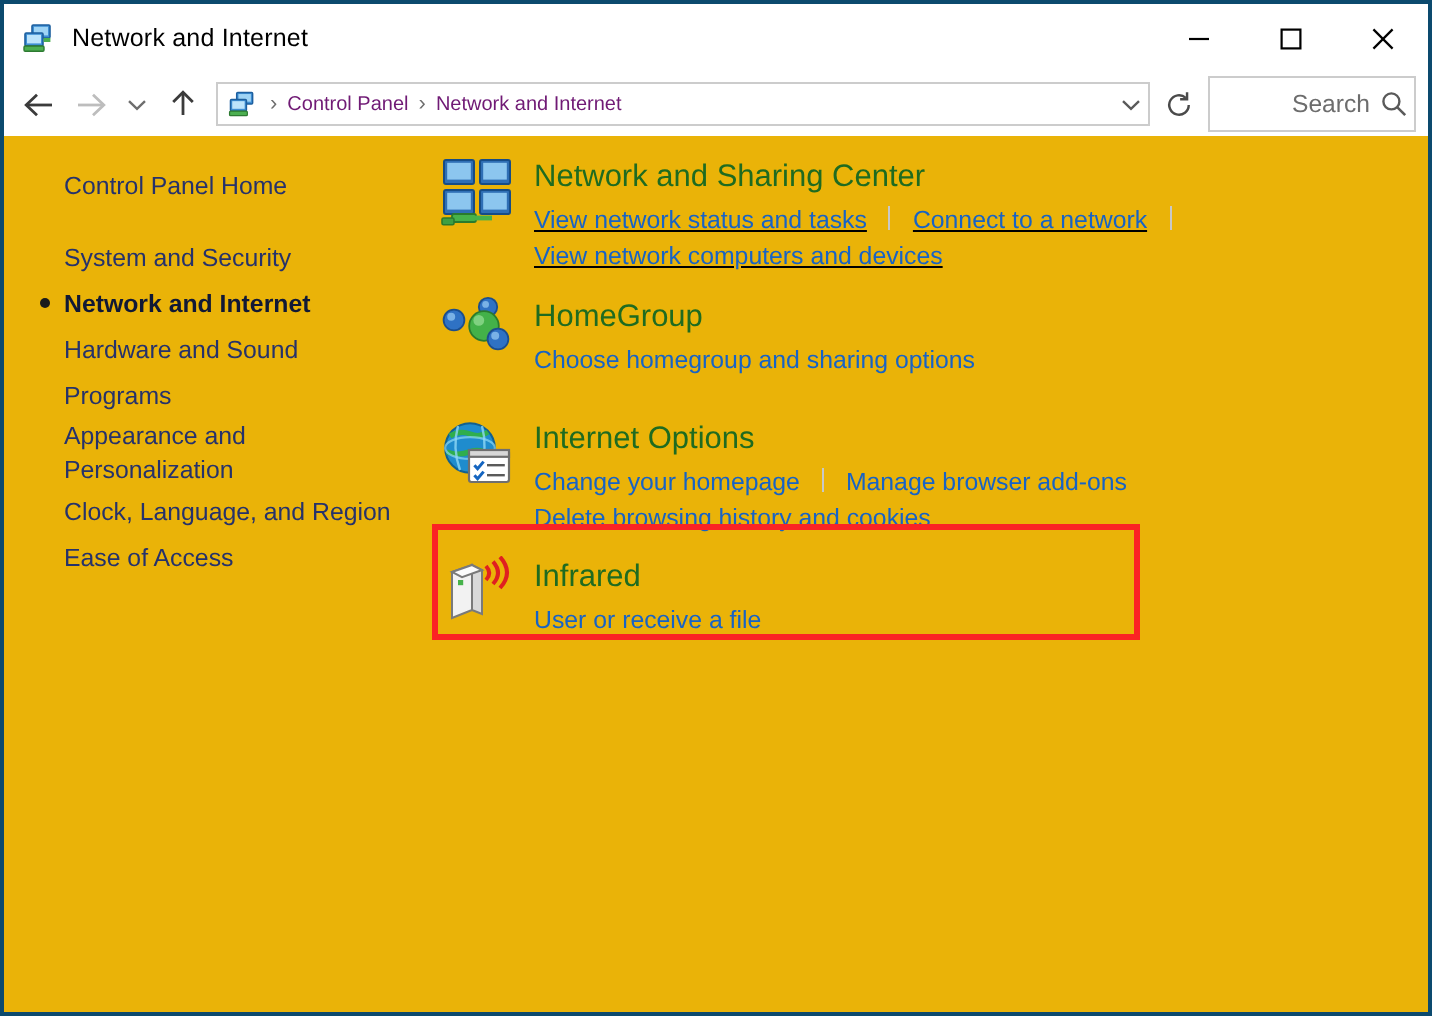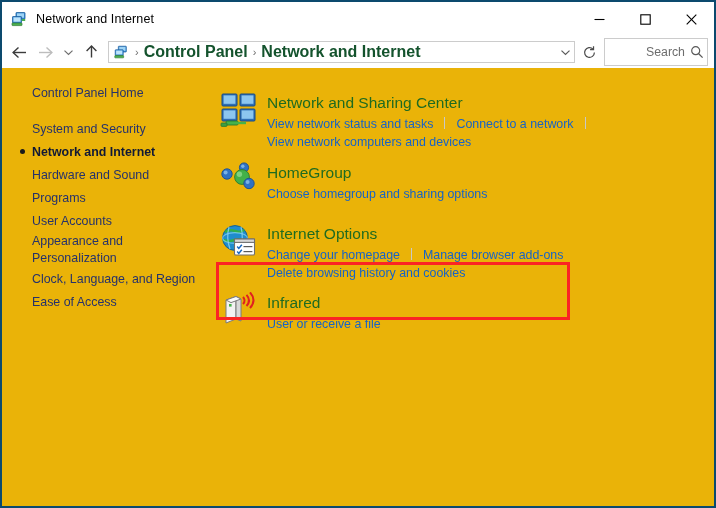--- a/index.html
+++ b/index.html
@@ -95,25 +95,24 @@
     min-width: 0;
     position: relative;
   }
   #breadcrumb .bc-icon {
     width: 16px; height: 16px;
     flex: 0 0 16px;
     margin: 0 3px 0 4px;
     position: relative;
   }
   .bc-seg {
-    font-size: 16px;
-    color: #14532d;
+    font-size: 10px;
+    color: #701a75;
     white-space: nowrap;
     padding: 0 2px;
-    font-weight: bold;
   }
   .bc-sep {
     color: #6d6d6d;
     font-size: 11px;
     padding: 0 3px;
     user-select:none;
   }
   .bc-spacer { flex: 1 1 auto; }
   .bc-chevron {
     width: 18px;
@@ -235,21 +234,21 @@
     width: 1px;
     height: 12px;
     background: #c8c8c8;
     margin: 0 11px;
     position: relative;
     top: 1px;
   }
   .cat-linkrow2 { margin-top: 0px; }
 
   
-  #cat-network  { margin-top: 14px;  margin-bottom: 11px; }
+  #cat-network  { margin-top: 0;  margin-bottom: 11px; text-decoration: underline; }
   #cat-homegroup{ margin-bottom: 20px; }
   #cat-internet { margin-bottom: 10px; }
   #cat-infrared { margin-bottom: 0; }
 
   
   #highlight-box {
     position: absolute;
     left: 214px;
     top: 194px;
     width: 354px;
@@ -378,23 +377,20 @@
       </div>
       <div class="side-item gap current">
         <span class="bullet"></span>
         <span class="lbl">Network and Internet</span>
       </div>
       <div class="side-item gap">
         <span class="lbl">Hardware and Sound</span>
       </div>
       <div class="side-item gap">
         <span class="lbl">Programs</span>
-      </div>
-      <div class="side-item gap">
-        <span class="lbl">User Accounts</span>
       </div>
       <div class="side-item gap">
         <span class="lbl">Appearance and
 Personalization</span>
       </div>
       <div class="side-item gap">
         <span class="lbl">Clock, Language, and Region</span>
       </div>
       <div class="side-item gap">
         <span class="lbl">Ease of Access</span>

